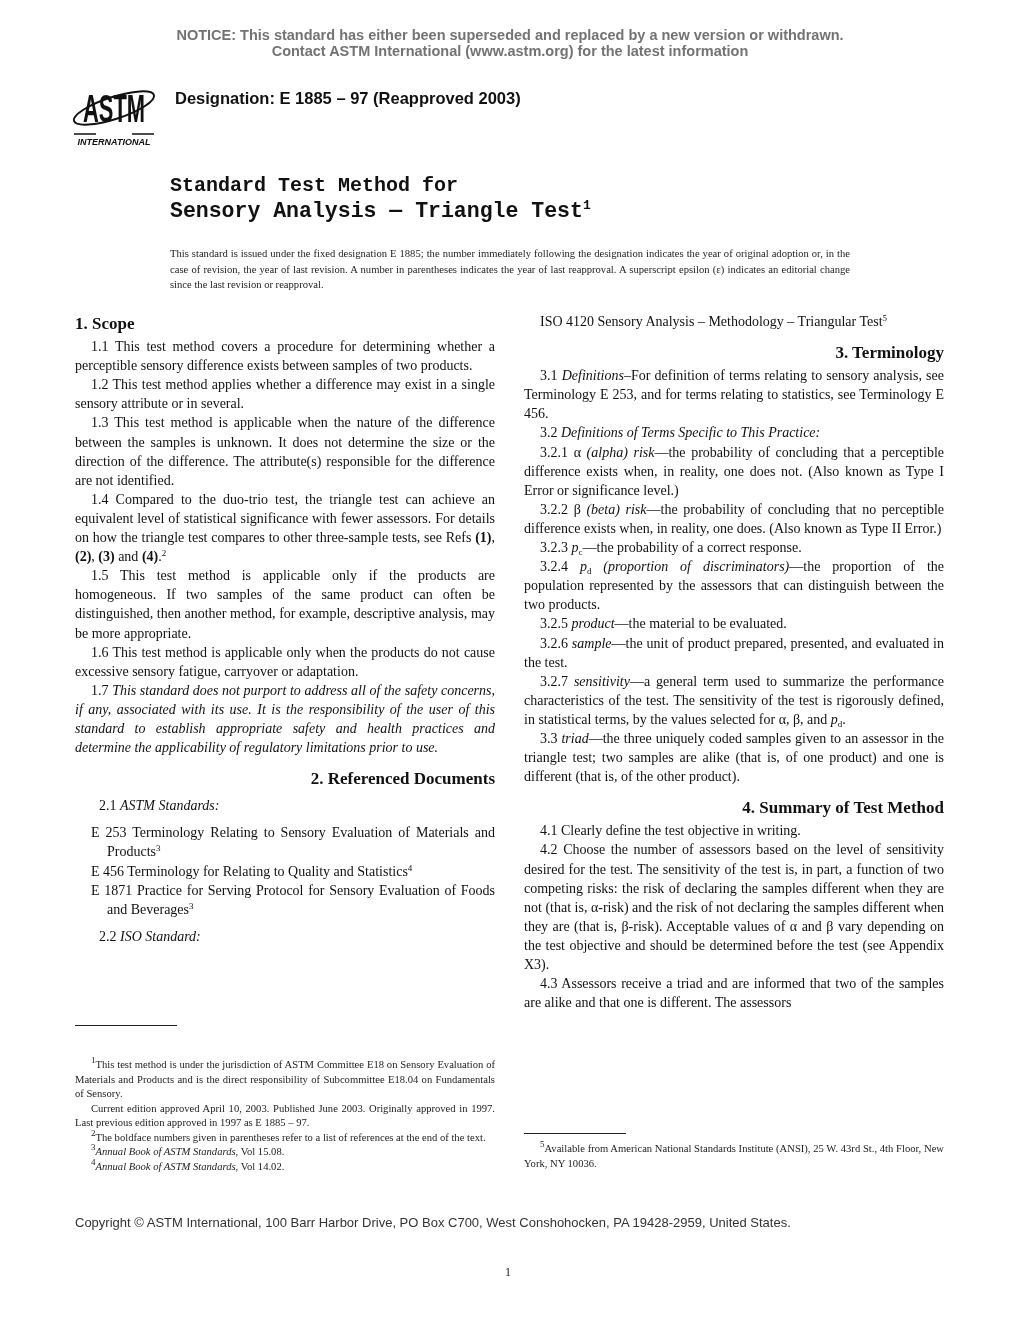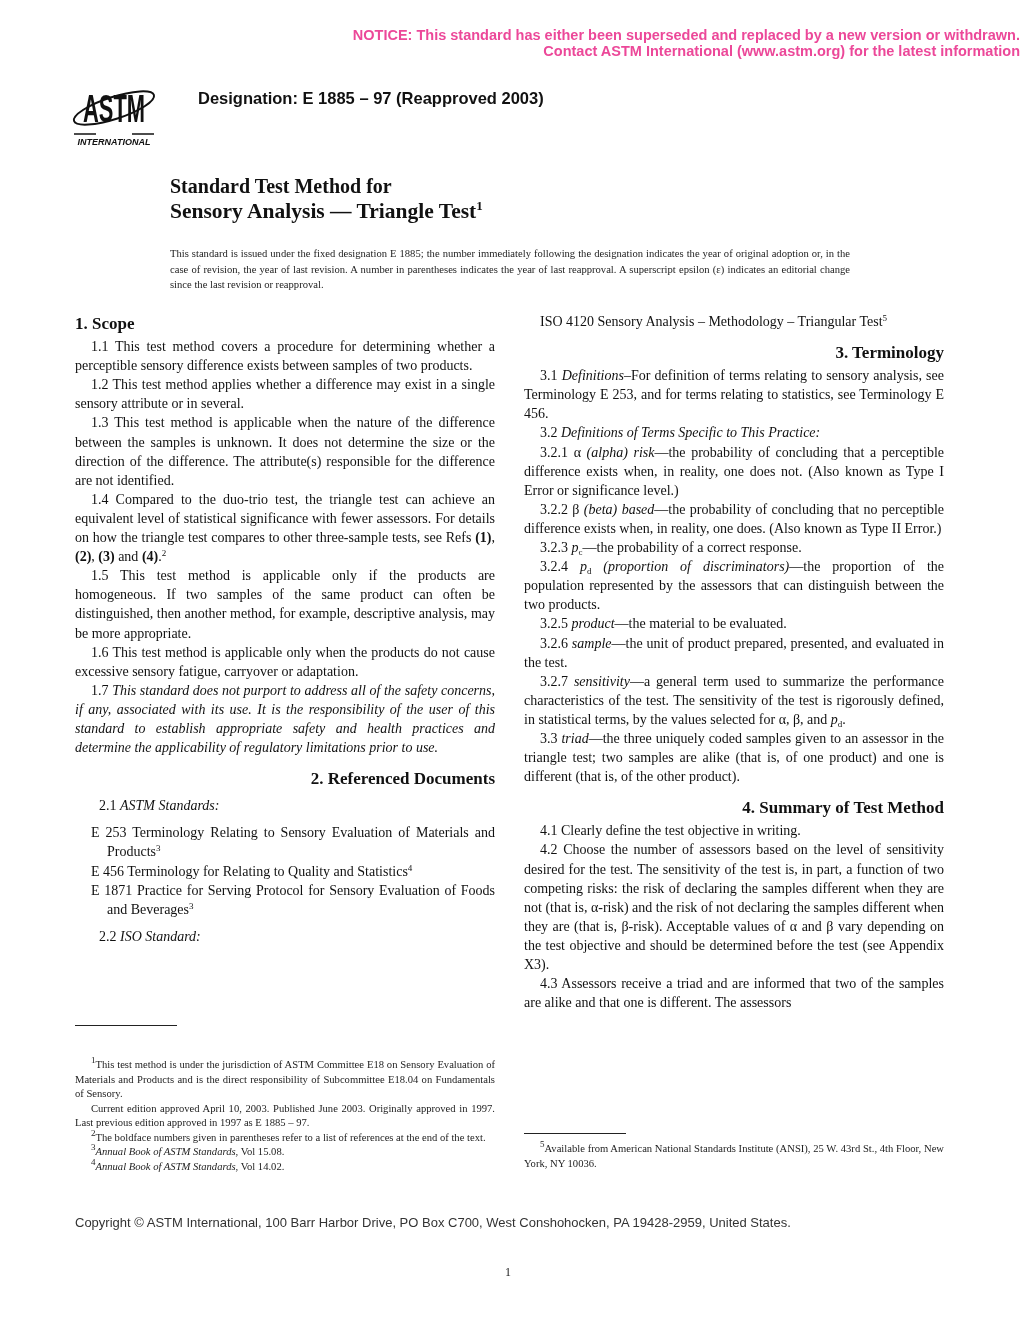--- a/index.html
+++ b/index.html
@@ -1,20 +1,20 @@
 <!DOCTYPE html>
 <html><head>
 <meta charset="utf-8">
 <style>
   html, body { margin: 0; padding: 0; background: #ffffff; }
   body { width: 1020px; height: 1320px; position: relative; overflow: hidden; font-family: "Liberation Serif", serif; color: #111; }
-  .notice { position: absolute; top: 27px; left: 0; width: 1020px; text-align: right; color: #ec4899; font-family: "Liberation Sans", sans-serif; font-weight: bold; font-size: 14.5px; line-height: 16px; }
+  .notice { position: absolute; top: 27px; left: 0; width: 1020px; text-align: center; color: #737373; font-family: "Liberation Sans", sans-serif; font-weight: bold; font-size: 14.5px; line-height: 16px; }
   .logo { position: absolute; left: 66px; top: 72px; width: 96px; height: 80px; }
-  .designation { position: absolute; left: 175px; top: 89px; font-family: "Liberation Sans", sans-serif; font-weight: bold; font-size: 16.5px; color: #111; margin-left: 23px; }
-  .title { position: absolute; left: 170px; top: 174px; font-family: Liberation Serif, serif; font-weight: bold; color: #111; }
+  .designation { position: absolute; left: 175px; top: 89px; font-family: "Liberation Sans", sans-serif; font-weight: bold; font-size: 16.5px; color: #111; }
+  .title { position: absolute; left: 170px; top: 174px; font-family: Liberation Mono, monospace; font-weight: bold; color: #111; }
   .title .l1 { font-size: 20px; line-height: 24px; }
   .title .l2 { font-size: 21.5px; line-height: 26px; }
   .title sup { font-size: 13px; vertical-align: 8px; line-height: 0; }
   .issued { position: absolute; left: 170px; top: 246px; width: 680px; font-size: 10.6px; line-height: 15.5px; text-align: justify; color: #222; }
   .col { position: absolute; top: 312px; width: 420px; font-size: 14px; line-height: 19.1px; }
   .col.left { left: 75px; }
   .col.right { left: 524px; }
   .h { font-weight: bold; font-size: 17px; margin: 2px 0 4px 0; }
   .h.gap { margin-top: 12px; text-align: right; }
   p { margin: 0; text-indent: 16px; text-align: justify; }
@@ -84,21 +84,21 @@
   <p><sup>4</sup><i>Annual Book of ASTM Standards</i><span>, Vol 14.02.</span></p>
 </div>
 
 <div class="col right">
   <p class="ref"><span>ISO 4120 Sensory Analysis – Methodology – Triangular Test</span><sup>5</sup></p>
 
   <div class="h gap">3. Terminology</div>
   <p><span>3.1 </span><i>Definitions</i><span>–For definition of terms relating to sensory analysis, see Terminology E 253, and for terms relating to statistics, see Terminology E 456.</span></p>
   <p><span>3.2 </span><i>Definitions of Terms Specific to This Practice:</i></p>
   <p><span>3.2.1 α </span><i>(alpha) risk</i><span>—the probability of concluding that a perceptible difference exists when, in reality, one does not. (Also known as Type I Error or significance level.)</span></p>
-  <p><span>3.2.2 β </span><i>(beta) based</i><span>—the probability of concluding that no perceptible difference exists when, in reality, one does. (Also known as Type II Error.)</span></p>
+  <p><span>3.2.2 β </span><i>(beta) risk</i><span>—the probability of concluding that no perceptible difference exists when, in reality, one does. (Also known as Type II Error.)</span></p>
   <p><span>3.2.3 </span><i>p</i><span class="subs">c</span><span>—the probability of a correct response.</span></p>
   <p><span>3.2.4 </span><i>p</i><span class="subs">d</span><i> (proportion of discriminators)</i><span>—the proportion of the population represented by the assessors that can distinguish between the two products.</span></p>
   <p><span>3.2.5 </span><i>product</i><span>—the material to be evaluated.</span></p>
   <p><span>3.2.6 </span><i>sample</i><span>—the unit of product prepared, presented, and evaluated in the test.</span></p>
   <p><span>3.2.7 </span><i>sensitivity</i><span>—a general term used to summarize the performance characteristics of the test. The sensitivity of the test is rigorously defined, in statistical terms, by the values selected for α, β, and </span><i>p</i><span class="subs">d</span><span>.</span></p>
   <p><span>3.3 </span><i>triad</i><span>—the three uniquely coded samples given to an assessor in the triangle test; two samples are alike (that is, of one product) and one is different (that is, of the other product).</span></p>
 
   <div class="h gap">4. Summary of Test Method</div>
   <p>4.1 Clearly define the test objective in writing.</p>
   <p>4.2 Choose the number of assessors based on the level of sensitivity desired for the test. The sensitivity of the test is, in part, a function of two competing risks: the risk of declaring the samples different when they are not (that is, α-risk) and the risk of not declaring the samples different when they are (that is, β-risk). Acceptable values of α and β vary depending on the test objective and should be determined before the test (see Appendix X3).</p>

